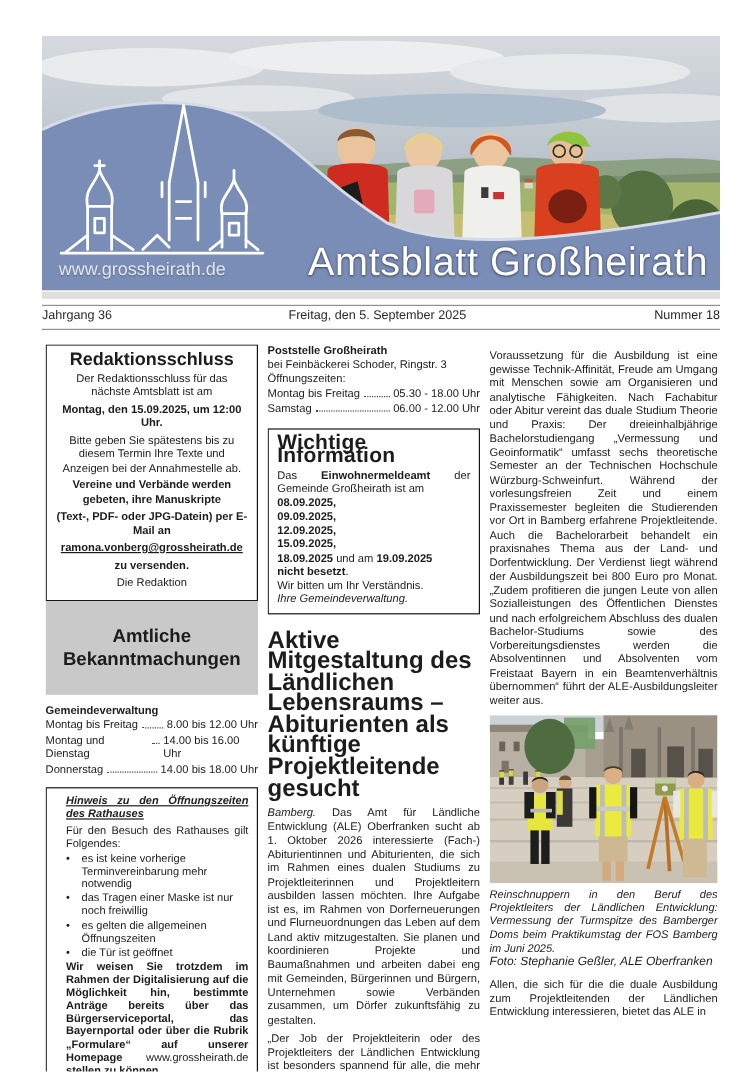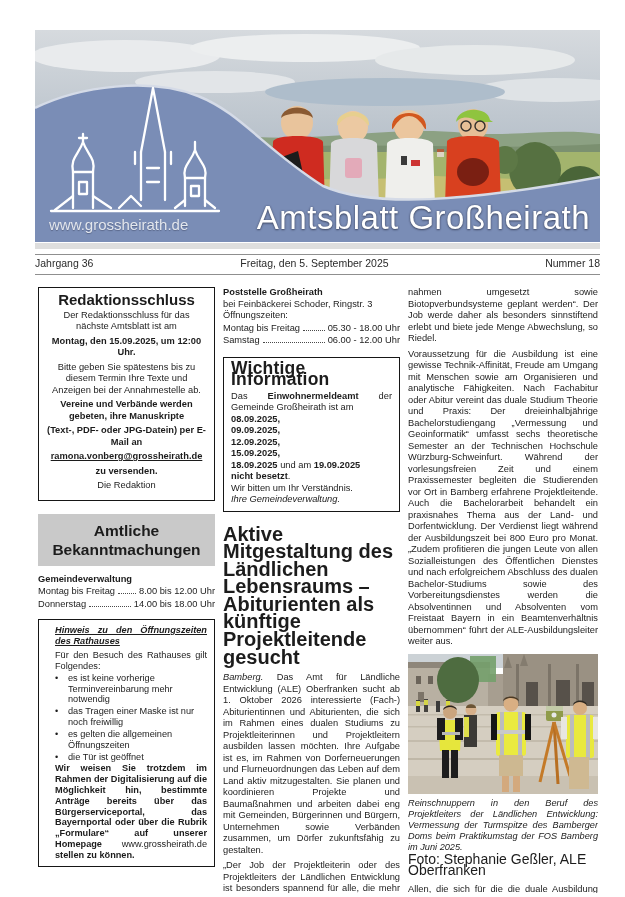--- a/index.html
+++ b/index.html
@@ -25,37 +25,37 @@
   .col-mid{left:223px;width:177px;}
   .col-right{left:408px;width:190px;}
   p{margin:0;}
   .justify{text-align:justify;text-justify:inter-word;}
   .center{text-align:center;}
   .b{font-weight:bold;} .i{font-style:italic;} .u{text-decoration:underline;}
   .box{border:1.5px solid #161616;padding:5px 7px;background:#fff;}
   .redaktion-title{font-size:15px;font-weight:bold;text-align:center;margin:1px 0 4px;}
   .redaktion p{margin-bottom:3px;}
   .graybox{background:#c9c9c9;text-align:center;font-weight:bold;font-size:15.5px;
-        line-height:19px;padding:7px 4px;margin-top:13px;}
+        line-height:19px;padding:20px 4px;}
   .sec-title{font-weight:bold;margin-top:8px;}
   .leader-row{display:flex;align-items:baseline;}
   .leader{flex:1;margin:0 3px;border-bottom:1.3px dotted #4a4a4a;height:8px;min-width:6px;}
   .hinweis{margin-top:9px;font-size:9.2px;line-height:10.9px;padding-left:16px;}
   .hinweis-title{font-weight:bold;font-style:italic;text-decoration:underline;margin-bottom:3px;}
   .bullet{display:flex;margin-top:1px;}
   .bullet .dot{width:7px;flex:0 0 7px;}
   .bullet .btxt{flex:1;padding-left:6px;}
   .wichtig-title{font-size:17.5px;font-weight:bold;letter-spacing:.2px;margin:0 0 5px;}
   .wichtig .spread{display:flex;justify-content:space-between;}
   .headline{font-size:20px;line-height:17.6px;font-weight:bold;margin:14px 0 6px;}
   .body-p{margin-bottom:1px;}
   .photo{width:190px;height:140px;margin-top:6px;}
   .photo svg{display:block;}
   .caption{font-style:italic;font-size:9.2px;line-height:11.2px;margin-top:4px;}
-  .credit{font-size:14px;line-height:11.2px;} .mt4{margin-top:4px;}
+  .credit{font-style:italic;font-size:10px;line-height:11.2px;} .mt4{margin-top:4px;}
 </style>
 </head>
 <body>
 
 <div class="page">
 
   <div class="banner">
     <svg width="565" height="212" viewBox="0 0 565 212">
       <defs>
         <linearGradient id="sky" x1="0" y1="0" x2="0" y2="1">
@@ -165,20 +165,25 @@
 
     <div class="graybox">Amtliche Bekanntmachungen</div>
 
     <div class="sec-title">Gemeindeverwaltung</div>
     <div class="leader-row">
       <span>Montag bis Freitag</span>
       <span class="leader"></span>
       <span>8.00 bis 12.00 Uhr</span>
     </div>
     <div class="leader-row">
+      <span>Montag und Dienstag</span>
+      <span class="leader"></span>
+      <span>14.00 bis 16.00 Uhr</span>
+    </div>
+    <div class="leader-row">
       <span>Donnerstag</span>
       <span class="leader"></span>
       <span>14.00 bis 18.00 Uhr</span>
     </div>
 
     <div class="box hinweis">
       <div class="hinweis-title justify">Hinweis zu den Öffnungszeiten des Rathauses</div>
       <p class="justify">Für den Besuch des Rathauses gilt Folgendes:</p>
       <div class="bullet">
         <span class="dot">•</span>
@@ -239,21 +244,20 @@
     </div>
 
     <div class="headline">Aktive Mitgestaltung des Ländlichen Lebensraums – Abiturienten als künftige Projektleitende gesucht</div>
     <p class="justify body-p"><span class="i">Bamberg.</span>
       <span>Das Amt für Ländliche Entwicklung (ALE) Oberfranken sucht ab 1. Oktober 2026 interessierte (Fach-) Abiturientinnen und Abiturienten, die sich im Rahmen eines dualen Studiums zu Projektleiterinnen und Projektleitern ausbilden lassen möchten. Ihre Aufgabe ist es, im Rahmen von Dorferneuerungen und Flurneuordnungen das Leben auf dem Land aktiv mitzugestalten. Sie planen und koordinieren Projekte und Baumaßnahmen und arbeiten dabei eng mit Gemeinden, Bürgerinnen und Bürgern, Unternehmen sowie Verbänden zusammen, um Dörfer zukunftsfähig zu gestalten.</span></p>
     <p class="justify body-p mt4">„Der Job der Projektleiterin oder des Projektleiters der Ländlichen Entwicklung ist besonders spannend für alle, die mehr als einen klassischen Bürojob suchen“, sagt ALE-Ausbildungsleiter Gerald Riedel und fügt hinzu: „Man sieht konkret, wie die eigene Arbeit das Leben der Menschen vor Ort verbessert, indem beispielsweise Dorfgemeinschaftshäuser entstehen, landwirtschaftliche Wege und die</p>
 
   </div>
 
   <div class="col col-right">
-    <p class="justify body-p">nahmen umgesetzt sowie Biotopverbundsysteme geplant werden“. Der Job werde daher als besonders sinnstiftend erlebt und biete jede Menge Abwechslung, so Riedel.</p>
     <p class="justify body-p mt4">Voraussetzung für die Ausbildung ist eine gewisse Technik-Affinität, Freude am Umgang mit Menschen sowie am Organisieren und analytische Fähigkeiten. Nach Fachabitur oder Abitur vereint das duale Studium Theorie und Praxis: Der dreieinhalbjährige Bachelorstudiengang „Vermessung und Geoinformatik“ umfasst sechs theoretische Semester an der Technischen Hochschule Würzburg-Schweinfurt. Während der vorlesungsfreien Zeit und einem Praxissemester begleiten die Studierenden vor Ort in Bamberg erfahrene Projektleitende. Auch die Bachelorarbeit behandelt ein praxisnahes Thema aus der Land- und Dorfentwicklung. Der Verdienst liegt während der Ausbildungszeit bei 800 Euro pro Monat. „Zudem profitieren die jungen Leute von allen Sozialleistungen des Öffentlichen Dienstes und nach erfolgreichem Abschluss des dualen Bachelor-Studiums sowie des Vorbereitungsdienstes werden die Absolventinnen und Absolventen vom Freistaat Bayern in ein Beamtenverhältnis übernommen“ führt der ALE-Ausbildungsleiter weiter aus.</p>
 
     <div class="photo">
       <svg width="190" height="140" viewBox="0 0 190 140">
         <rect x="0" y="0" width="190" height="14" fill="#ccd2d6"></rect>
         <rect x="0" y="8" width="82" height="44" fill="#b8b0a2"></rect>
         <rect x="0" y="8" width="82" height="6" fill="#8e867a"></rect>
         <rect x="8" y="22" width="5" height="8" fill="#6b645a"></rect>
           <rect x="20" y="22" width="5" height="8" fill="#6b645a"></rect>
         <rect x="32" y="22" width="5" height="8" fill="#6b645a"></rect>

